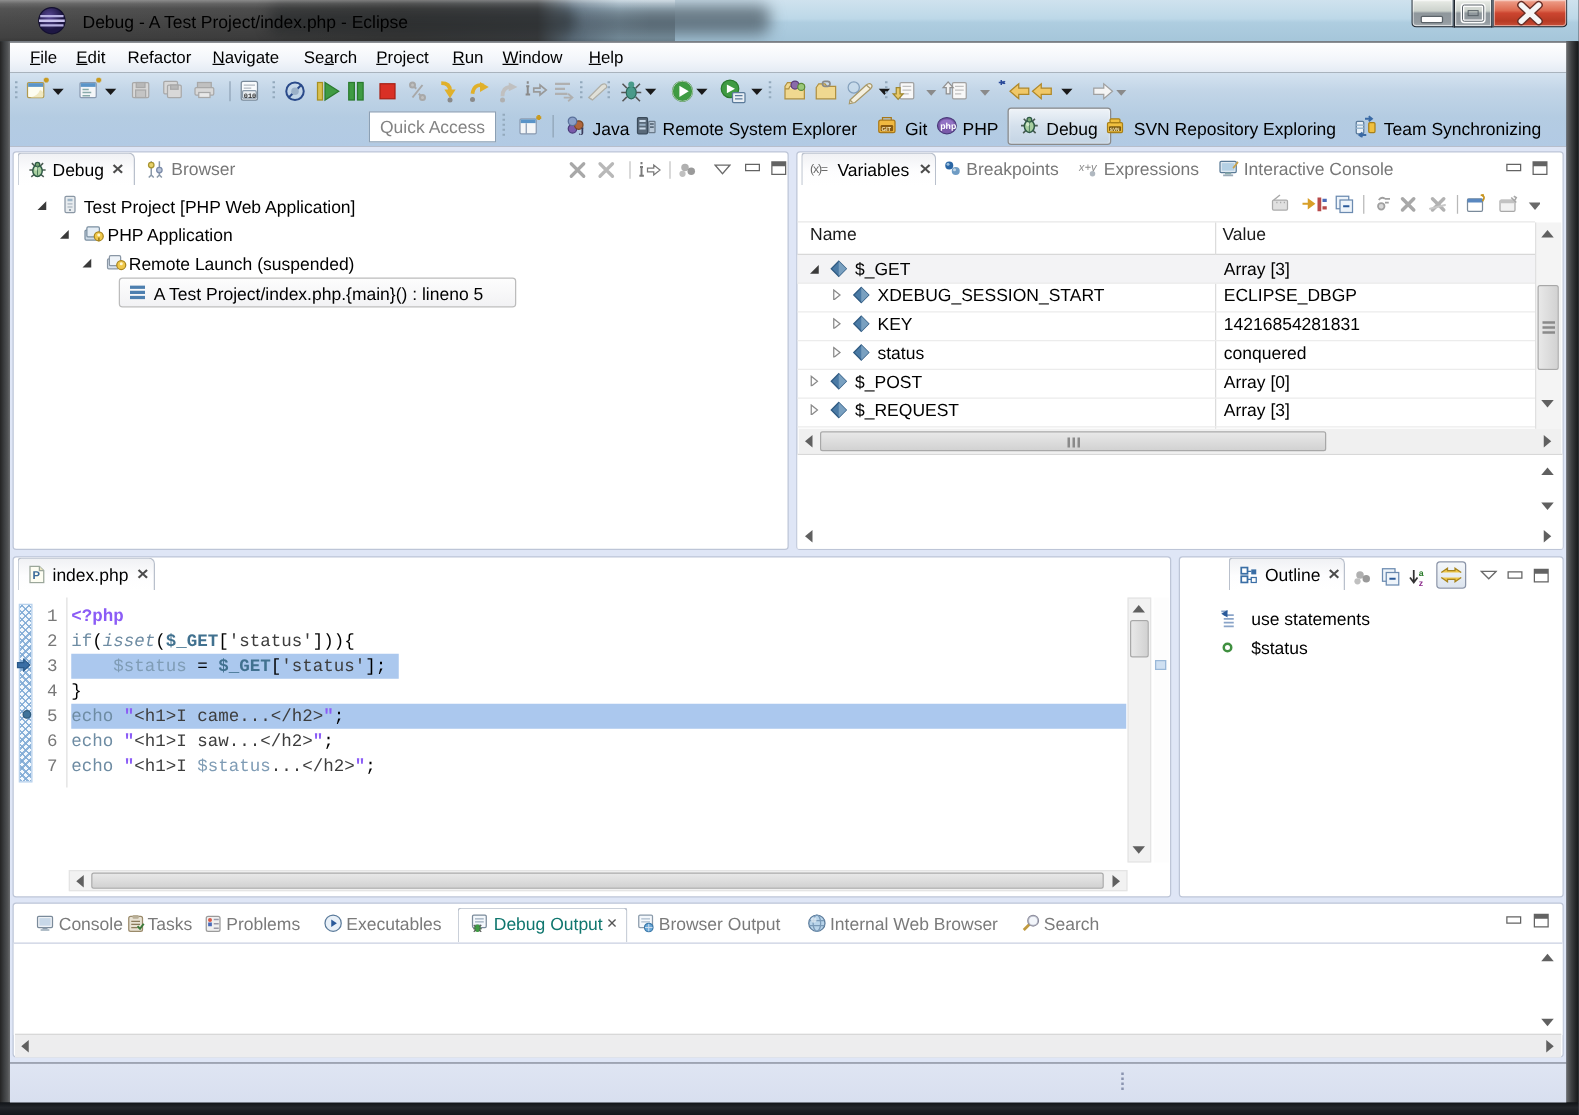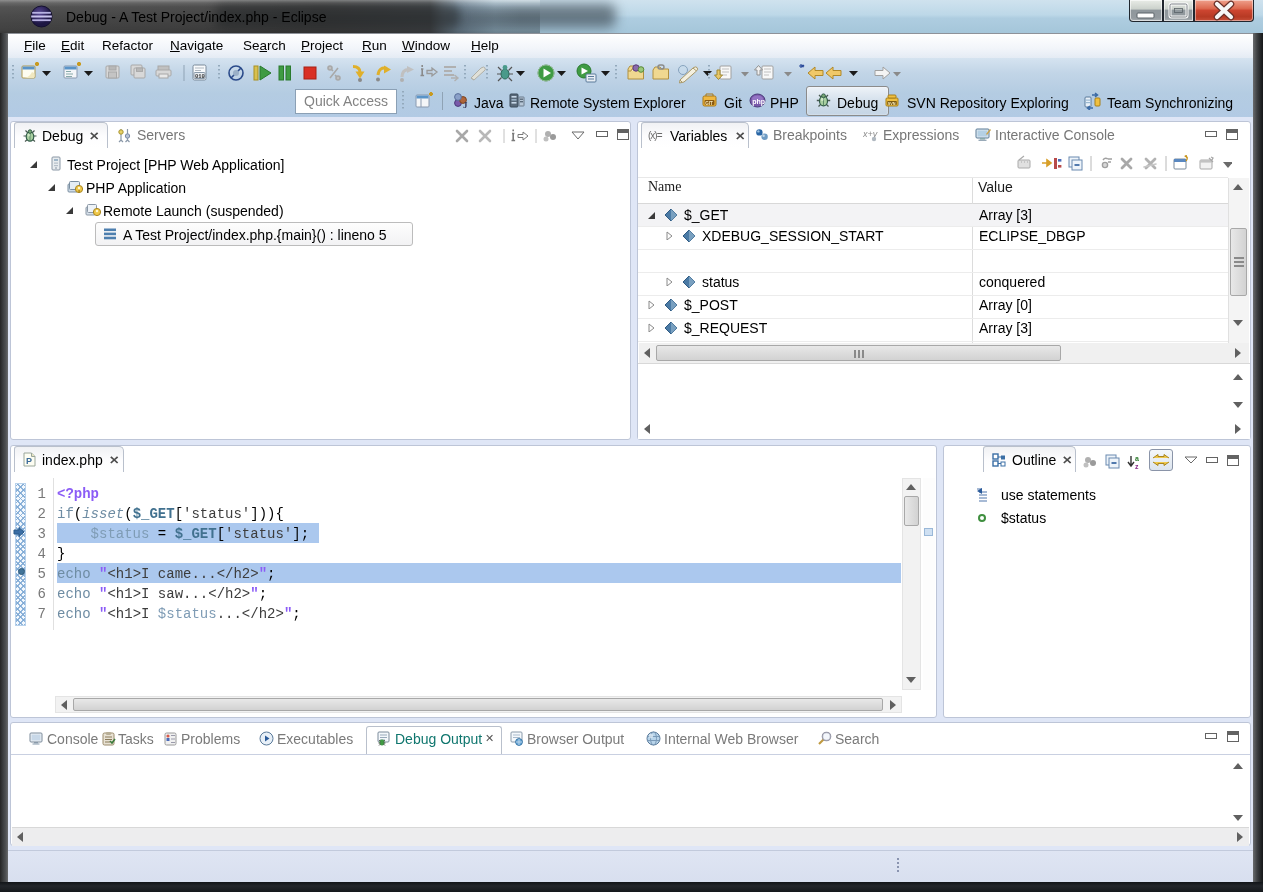--- a/index.html
+++ b/index.html
@@ -426,21 +426,21 @@
     <span class="lbl" style="left:27px; color:#000;">Debug</span>
     <span class="closex" style="left:74px;">✕</span>
   </div>
   <div class="vtab inactive" style="left:100px; width:80px;">
     <svg style="position:absolute;left:6px;top:5px;" width="16" height="16" viewBox="0 0 16 16">
         <path d="M4 2 v11 M4 13 l-2 2 m2 -2 l2 2" stroke="#8a98a8" stroke-width="1.2" fill="none"></path>
         <path d="M10.5 2 v11 M10.5 13 l-2 2 m2 -2 l2 2" stroke="#8a98a8" stroke-width="1.2" fill="none"></path>
         <circle cx="4" cy="5" r="2.2" fill="#e8d26a" stroke="#a89430"></circle>
         <circle cx="10.5" cy="9" r="2.2" fill="#b8c4d8" stroke="#7a8aa8"></circle>
       </svg>
-    <span class="lbl" style="left:26px;">Servers</span>
+    <span class="lbl" style="left:26px;">Browser</span>
   </div>
 
   <svg class="abs" style="left:443px; top:6px;" width="170" height="16" viewBox="0 0 170 16">
     <g fill="none" stroke="#a8a8a8" stroke-width="2.6" stroke-linecap="round">
       <path d="M3 3 L13 13 M13 3 L3 13"></path>
       <path d="M26 3 L36 13 M36 3 L26 13" stroke="#b8b8b8"></path>
     </g>
     <line x1="50" y1="1" x2="50" y2="15" stroke="#c2c2c2"></line>
     <path d="M58 5.5 h2.4 M59.2 5.5 v7 M57.5 12.5 h3.6 M59.2 1.5 v1.8" stroke="#7a7a7a" stroke-width="1.6" fill="none"></path>
     <path d="M64 6.5 h5 v-2.5 L74 8 l-5 4 v-2.5 h-5 z" fill="#fff" stroke="#7a7a7a"></path>
@@ -560,21 +560,21 @@
         <rect x="158" y="4" width="12" height="3" fill="#5a88c0"></rect>
         <path d="M170 6 q3 -4 -1 -5" stroke="#c8951f" fill="none" stroke-width="1.4"></path>
         <path d="M168 1 l3 -1 l0 3 z" fill="#c8951f"></path>
       <rect x="184" y="5" width="12" height="9" rx="1" fill="#f2f2f2" stroke="#a8a8a8"></rect>
         <rect x="184" y="5" width="12" height="2.6" fill="#c2c2c2"></rect>
         <path d="M193 3 l4 4 M195 2 l2 1 l-1 2" stroke="#a8a8a8" fill="none" stroke-width="1.3"></path>
       <path d="M207 7 l10 0 l-5 6 z" fill="#6a6a6a"></path>
     </g>
   </svg>
 
-  <div class="vhead" style="left:10px; top:57px;font-family:Liberation Serif, serif;">Name</div>
+  <div class="vhead" style="left:10px; top:57px;">Name</div>
   <div class="vhead" style="left:340px; top:57px;">Value</div>
   <div class="abs" style="left:0; top:55px; width:590px; height:1px; background:#e8e8e8;"></div>
   <div class="abs" style="left:0; top:81px; width:590px; height:1px; background:#d8d8d8;"></div>
   <div class="abs" style="left:334px; top:56px; width:1px; height:165px; background:#dcdcdc;"></div>
 
   <div class="vrow" style="left:0; top:82px; width:590px; background:#f3f3f5;">
     <div class="arrow-exp" style="left:10px; top:8px;"></div>
     <svg class="abs" style="left:26px; top:4px;" width="14" height="14" viewBox="0 0 14 14">
         <path d="M7 1 L13 7 L7 13 L1 7 Z" fill="#4a7aa5" stroke="#2f5a82"></path>
         <path d="M7 1 L13 7 L7 13 Z" fill="#79a0c0"></path>
@@ -585,20 +585,31 @@
   <div class="vrow" style="left:0; top:103px;">
     <svg class="arrow-col" style="left:28px; top:6px;" width="7" height="10">
         <path d="M1 1 L6 5 L1 9 Z" fill="#fdfdfd" stroke="#8a8a8a"></path>
       </svg>
     <svg class="abs" style="left:44px; top:4px;" width="14" height="14" viewBox="0 0 14 14">
         <path d="M7 1 L13 7 L7 13 L1 7 Z" fill="#4a7aa5" stroke="#2f5a82"></path>
         <path d="M7 1 L13 7 L7 13 Z" fill="#79a0c0"></path>
       </svg>
     <span class="abs" style="left:64px; top:3px;">XDEBUG_SESSION_START</span>
     <span class="abs" style="left:341px; top:3px;">ECLIPSE_DBGP</span>
+  </div>
+  <div class="vrow" style="left:0; top:126px;">
+    <svg class="arrow-col" style="left:28px; top:6px;" width="7" height="10">
+        <path d="M1 1 L6 5 L1 9 Z" fill="#fdfdfd" stroke="#8a8a8a"></path>
+      </svg>
+    <svg class="abs" style="left:44px; top:4px;" width="14" height="14" viewBox="0 0 14 14">
+        <path d="M7 1 L13 7 L7 13 L1 7 Z" fill="#4a7aa5" stroke="#2f5a82"></path>
+        <path d="M7 1 L13 7 L7 13 Z" fill="#79a0c0"></path>
+      </svg>
+    <span class="abs" style="left:64px; top:3px;">KEY</span>
+    <span class="abs" style="left:341px; top:3px;">14216854281831</span>
   </div>
   <div class="vrow" style="left:0; top:149px;">
     <svg class="arrow-col" style="left:28px; top:6px;" width="7" height="10">
         <path d="M1 1 L6 5 L1 9 Z" fill="#fdfdfd" stroke="#8a8a8a"></path>
       </svg>
     <svg class="abs" style="left:44px; top:4px;" width="14" height="14" viewBox="0 0 14 14">
         <path d="M7 1 L13 7 L7 13 L1 7 Z" fill="#4a7aa5" stroke="#2f5a82"></path>
         <path d="M7 1 L13 7 L7 13 Z" fill="#79a0c0"></path>
       </svg>
     <span class="abs" style="left:64px; top:3px;">status</span>

